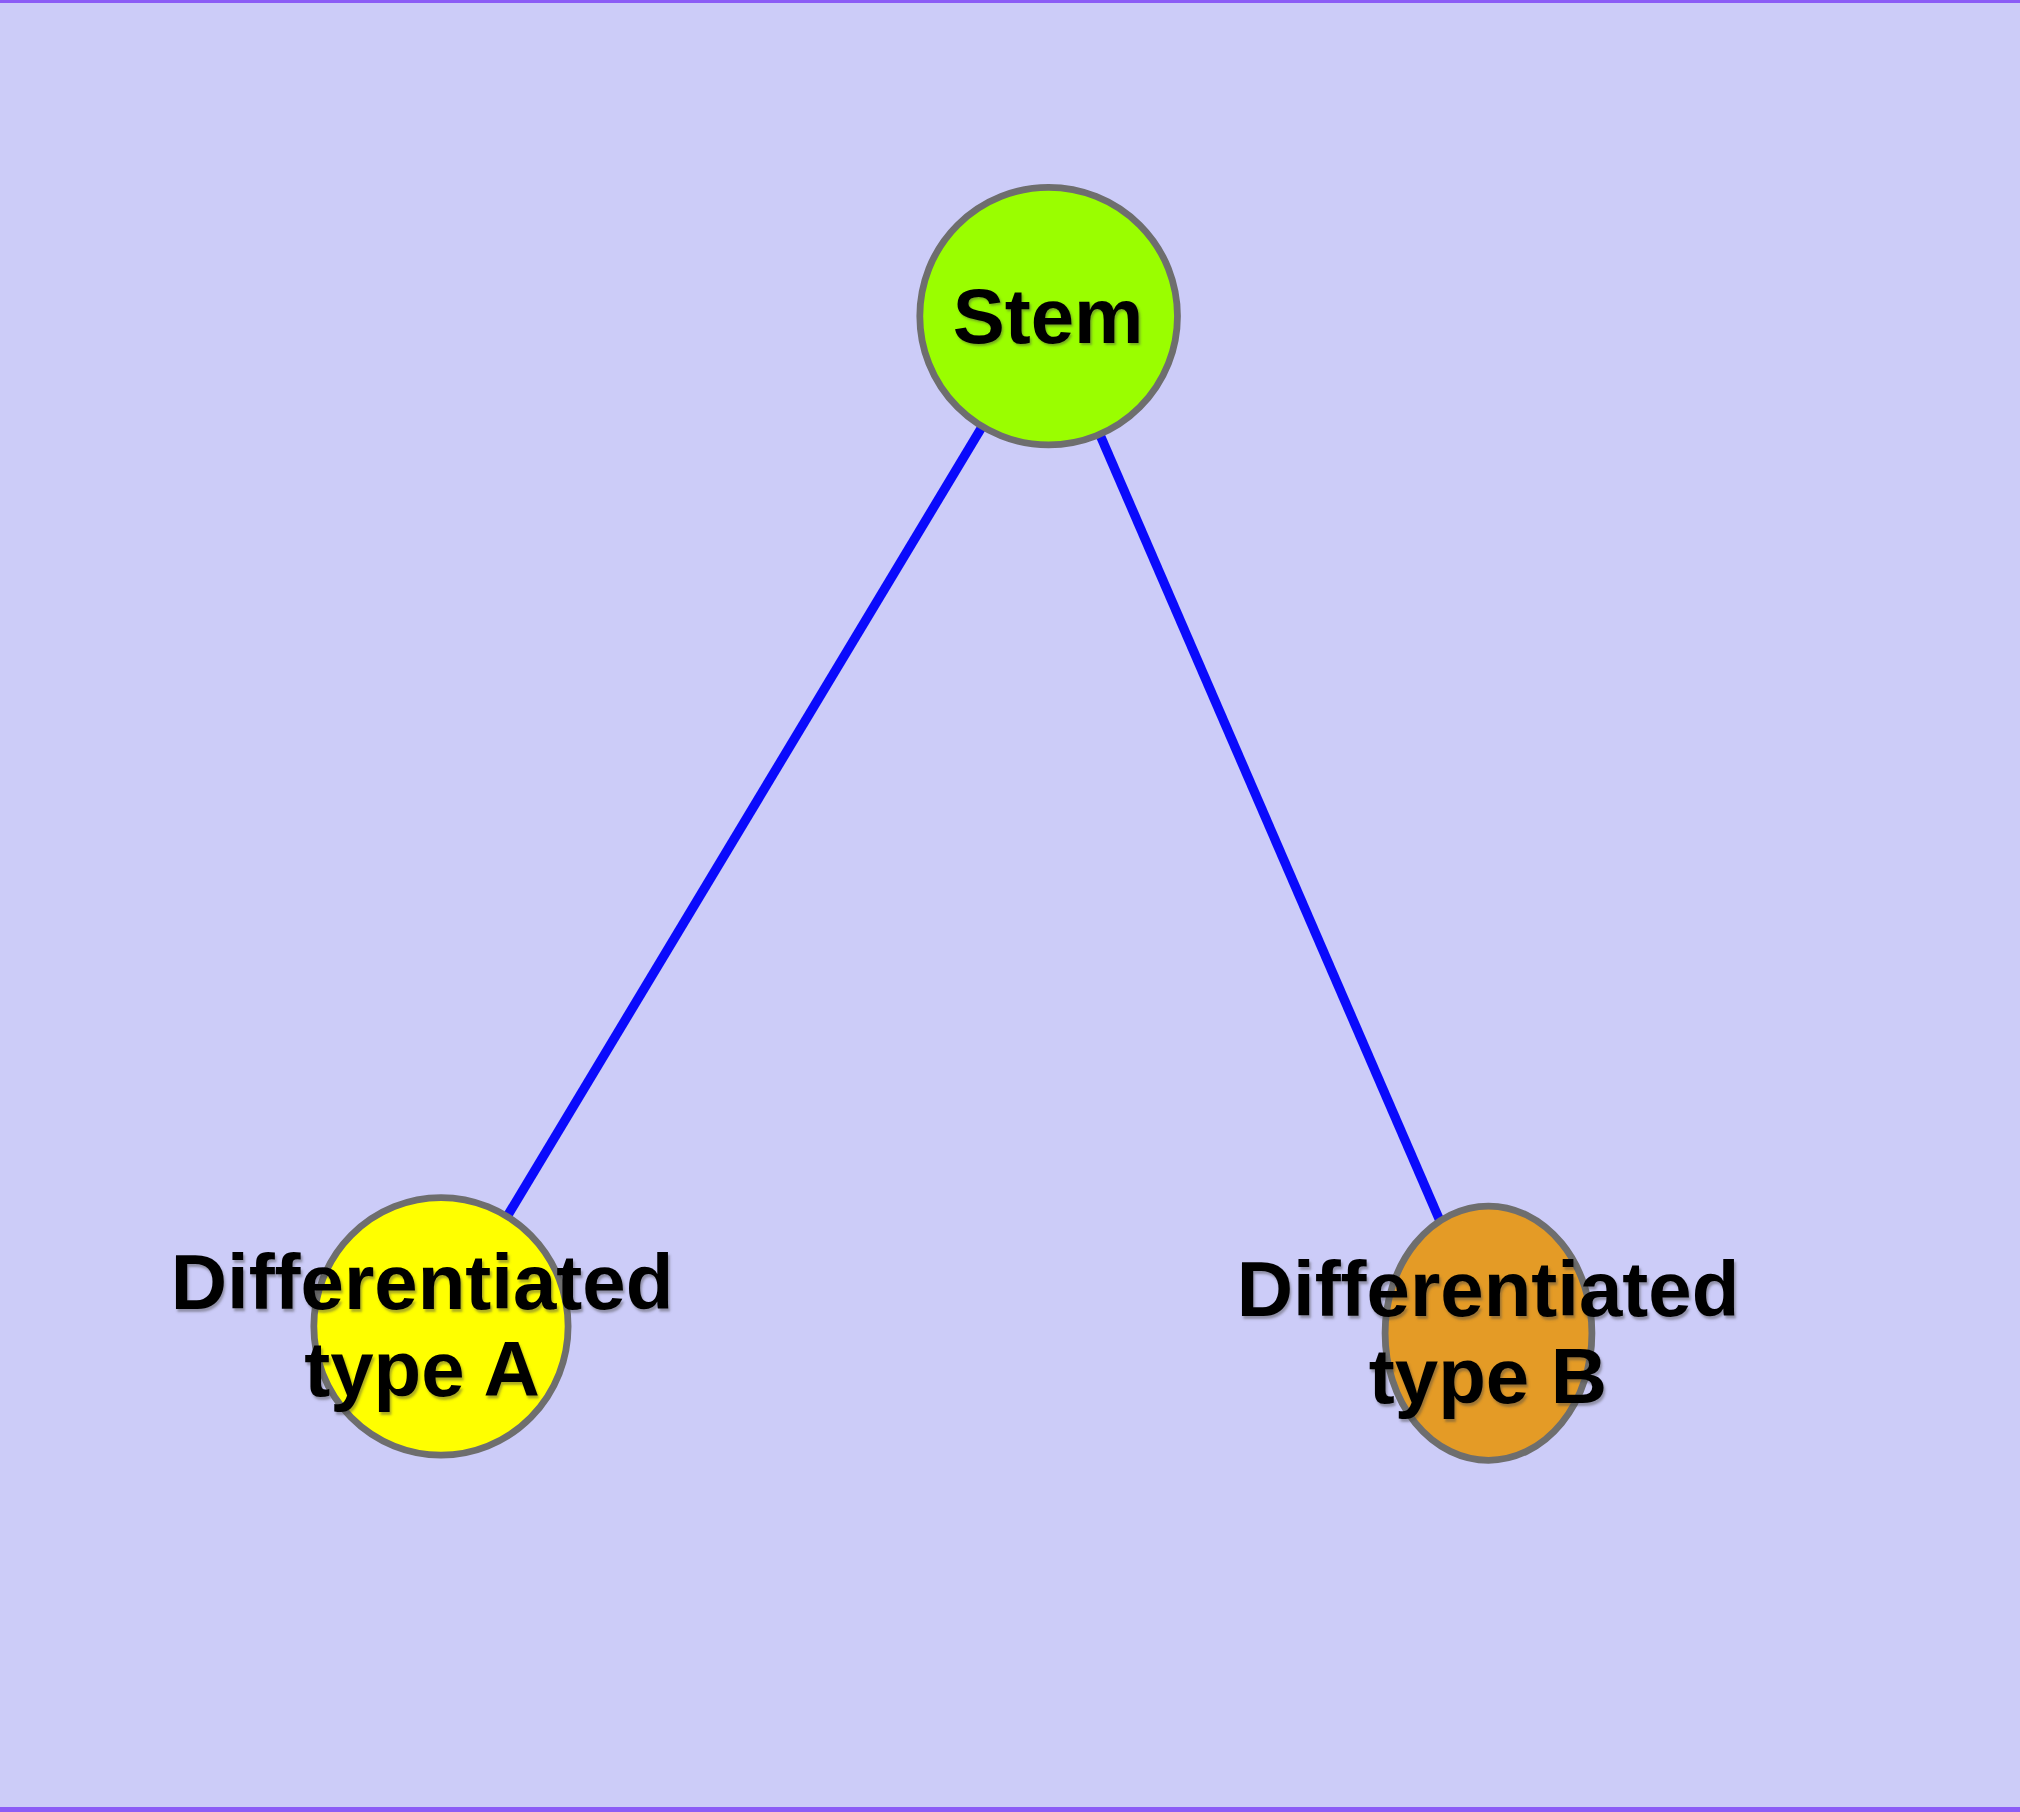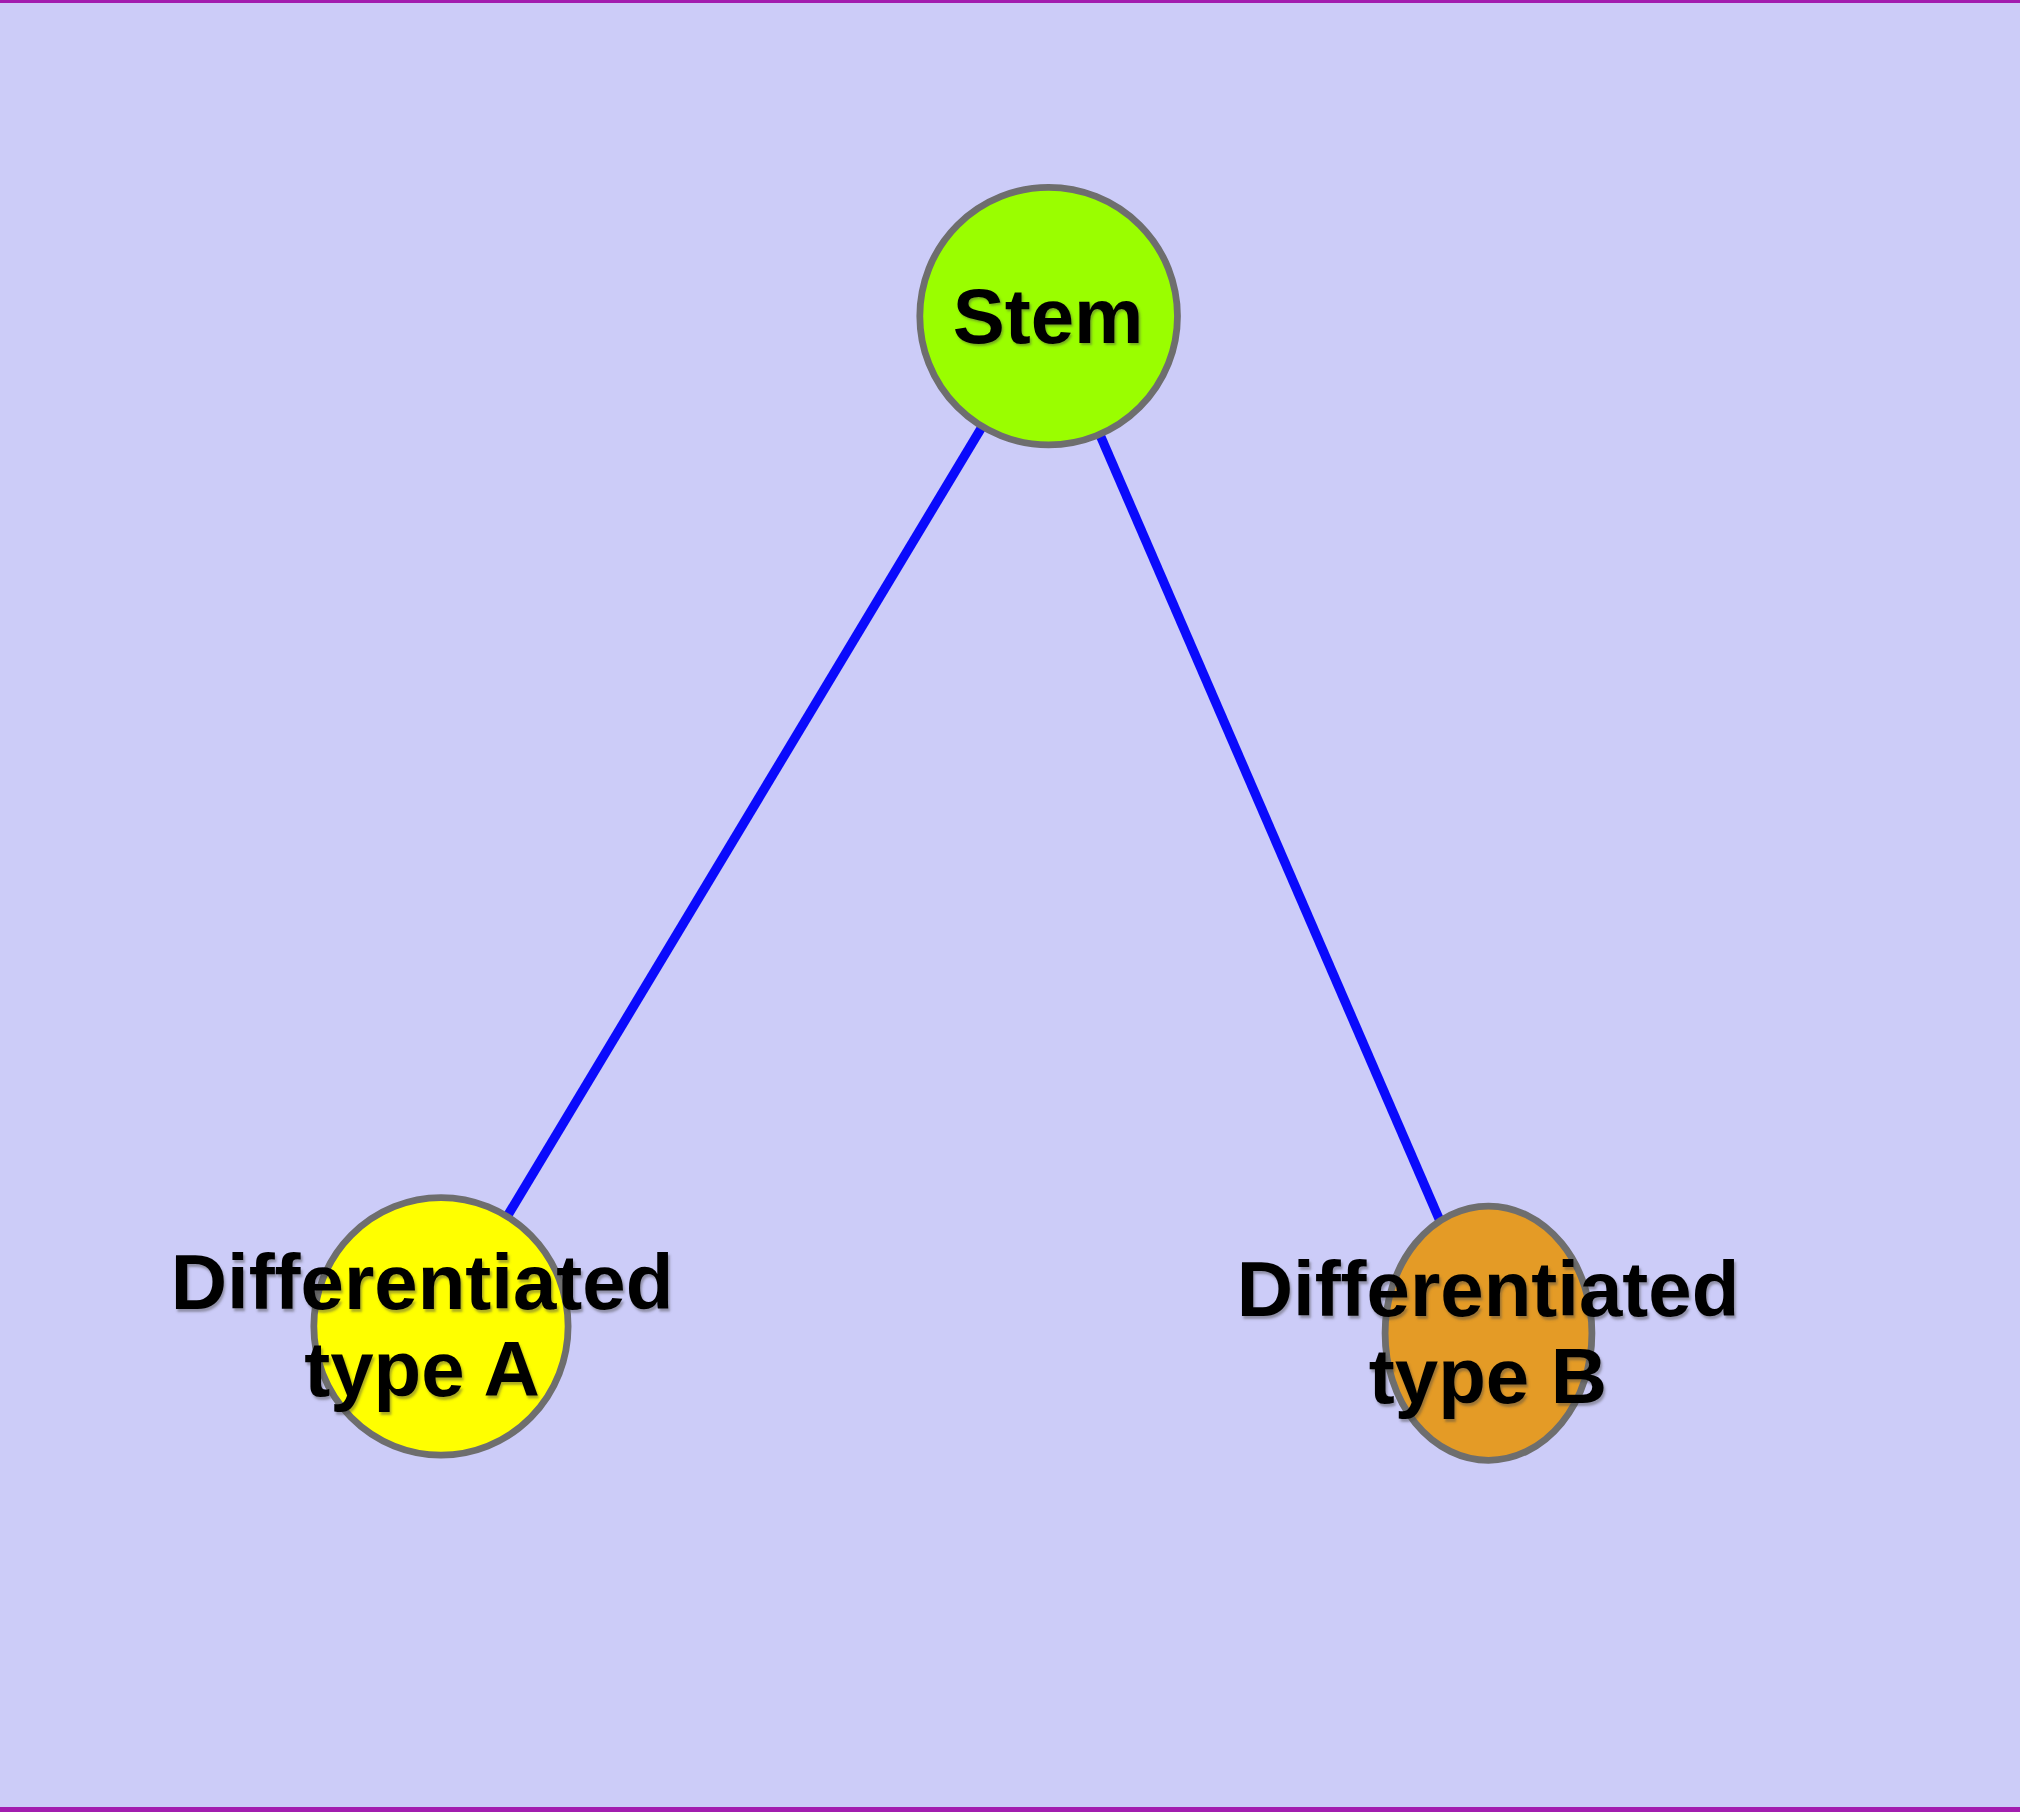--- a/index.html
+++ b/index.html
@@ -1,20 +1,20 @@
 <!DOCTYPE html>
 <html style="font-size:13.6px"><head>
 <meta charset="utf-8">
 <style>
   html, body { margin: 0; padding: 0; background: #ffffff; }
   .canvas {
     position: relative;
     width: 2021px;
     height: 1812px;
-    background: #a21caf;
+    background: #8b5cf6;
     overflow: hidden;
     font-family: "Liberation Sans", sans-serif;
   }
   .plot-bg {
     position: absolute;
     left: 0;
     right: 0;
     top: 3.4px;
     bottom: 5.1px;
   }

